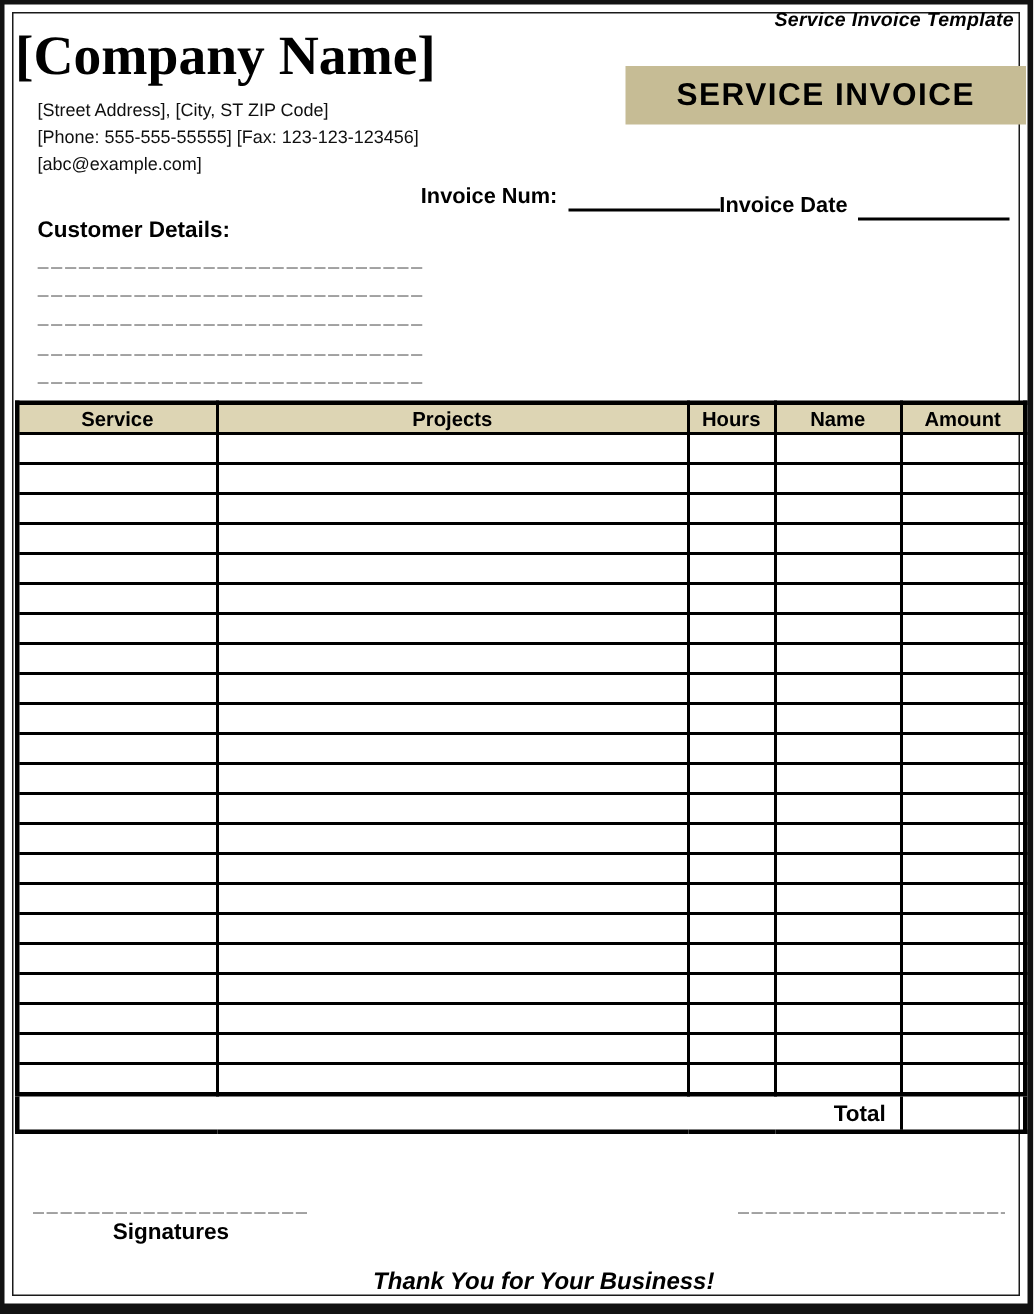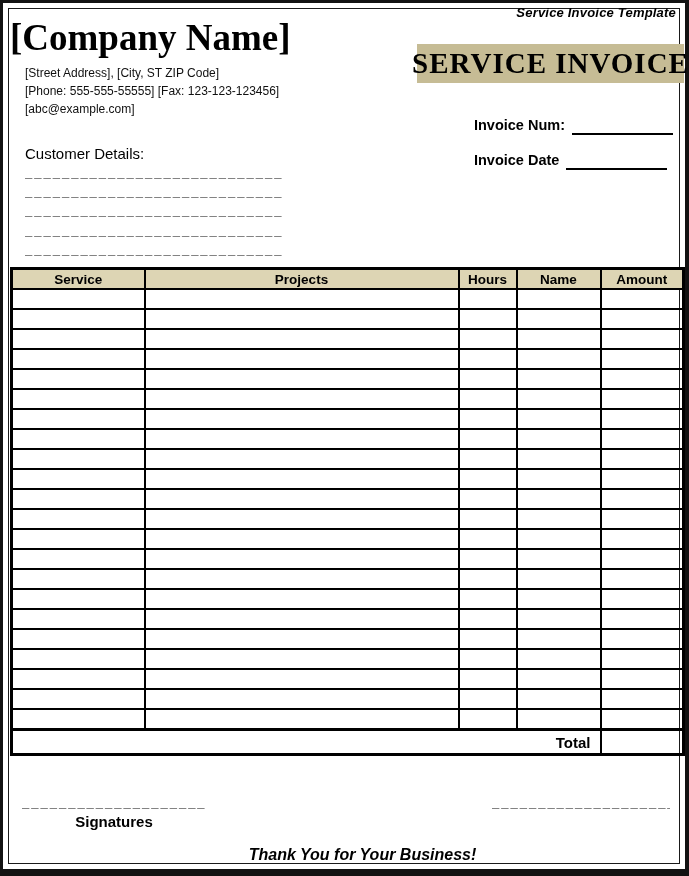--- a/index.html
+++ b/index.html
@@ -22,33 +22,33 @@
   .company-name{
     position:absolute;left:10px;top:16px;
     font-family:"Liberation Serif",serif;font-weight:bold;font-size:37px;
     white-space:nowrap;
   }
   .address{position:absolute;left:25px;top:64px;font-size:12px;line-height:18px;color:#101010;}
   .banner{
     position:absolute;left:417px;top:44px;width:267px;height:39px;
     background:var(--banner-bg,#C6BC95);
     display:flex;align-items:center;justify-content:center;
-    font-family:Liberation Serif, serif;font-weight:bold;font-size:29px;letter-spacing:1px;
+    font-family:Liberation Sans, sans-serif;font-weight:bold;font-size:21px;letter-spacing:1px;
     white-space:nowrap;
   }
   .invoice-fields{
     position:absolute;top:112px;right:16px;
-    display:flex;flex-direction:column;align-items:flex-start;
+    display:flex;flex-direction:row;align-items:center;
   }
   .field-row{display:flex;align-items:flex-end;height:23px;}
   .field-row.gap-sm{margin-top:12px;}
   .field-row.gap-lg{margin-top:17px;}
   .field-label{font-weight:bold;font-size:14.5px;line-height:20px;margin-right:7px;white-space:nowrap;}
   .field-line{display:inline-block;width:101px;height:20px;border-bottom:2px solid #000;}
-  .customer-heading{position:absolute;left:25px;top:145px;font-size:15px;font-weight:normal;}
+  .customer-heading{position:absolute;left:25px;top:145px;font-size:15px;font-weight:bold;}
   .customer-lines{position:absolute;left:25px;top:163px;width:257px;}
   .dash-line{
     font-size:13px;font-weight:bold;letter-spacing:2px;color:#000;
     overflow:hidden;white-space:nowrap;
   }
   .customer-lines .dash-line{height:19.2px;line-height:19.2px;}
   .invoice-table{
     position:absolute;left:10px;top:267px;width:672px;
     border-collapse:collapse;table-layout:fixed;border:3px solid #000;
   }

